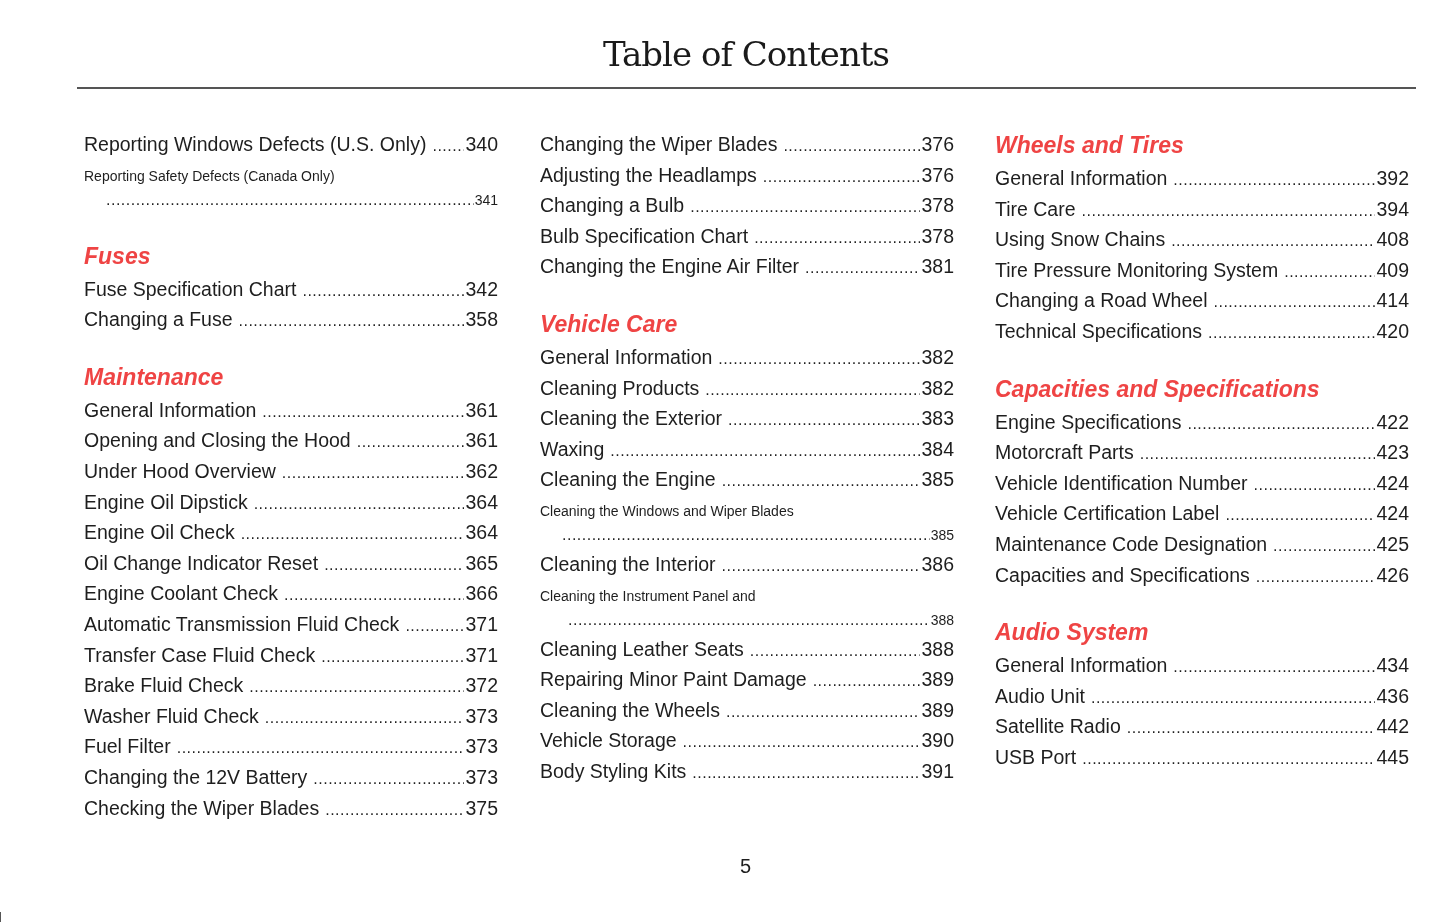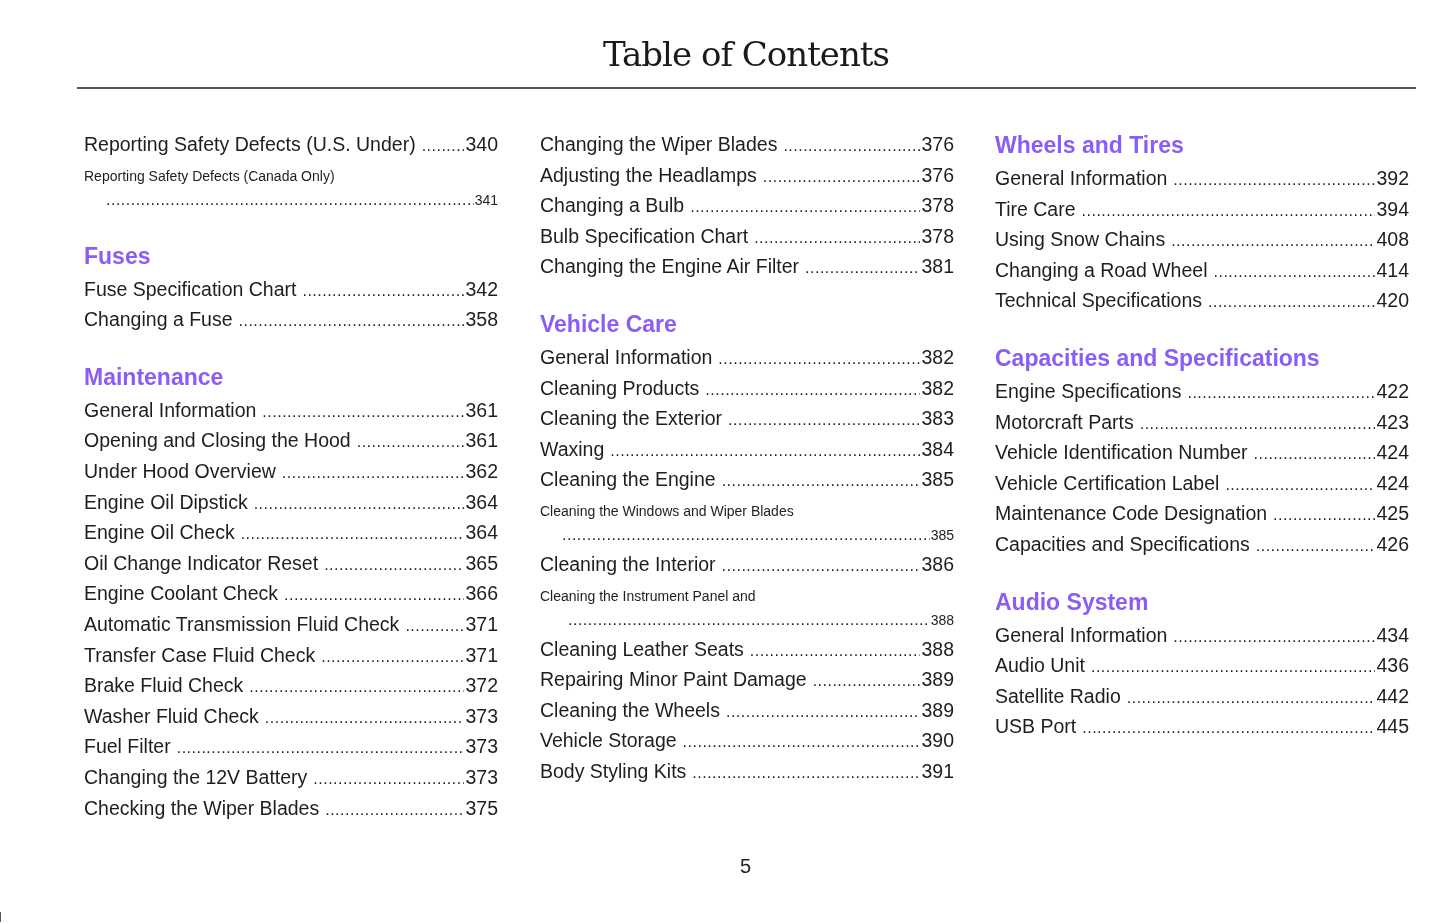--- a/index.html
+++ b/index.html
@@ -5,21 +5,21 @@
   html, body { margin: 0; padding: 0; background: #ffffff; }
   body { width: 1445px; height: 923px; position: relative; overflow: hidden;
          font-family: "Liberation Sans", sans-serif; color: #1e1e1e; }
   .title { position: absolute; top: 34px; left: 0; width: 1492px; text-align: center;
            font-family: "DejaVu Serif", serif; font-size: 34px; letter-spacing: -1px; color: #1a1a1a; }
   .rule { position: absolute; top: 87px; left: 77px; width: 1339px; height: 2px; background: #555; }
   .col { position: absolute; top: 130px; width: 414px; }
   .col1 { left: 84px; }
   .col2 { left: 540px; }
   .col3 { left: 995px; }
-  .sec-h { font-weight: bold; font-size: 23px; margin: 0; line-height: 30px; color: #8b5cf6; }
+  .sec-h { font-weight: bold; font-size: 23px; margin: 0; line-height: 30px; color: #ef4444; font-style: italic; }
   .gap { height: 26px; }
   .gap-small { height: 4px; }
   .entry { display: flex; align-items: baseline; font-size: 19.5px; line-height: 29.6px; white-space: nowrap; }
   .entry .t { flex: 0 0 auto; }
   .entry .d { flex: 1 1 auto; overflow: hidden; margin: 0 1px 0 6px; }
   .entry .d::before { content: "........................................................................................................................................................................."; letter-spacing: 0.5px; font-size: 16px; }
   .entry .p { flex: 0 0 auto; text-align: right; }
   .entry2 { font-size: 14px; line-height: 22px; }
   .entry2 .l1 { white-space: nowrap; padding-top: 4px; }
   .entry2 .l2 { display: flex; align-items: baseline; padding-left: 22px; white-space: nowrap; line-height: 26px; padding-bottom: 2px; }
@@ -30,21 +30,21 @@
   .corner { position: absolute; left: 0; top: 912px; width: 1px; height: 10px; background: #555; }
 </style>
 </head>
 <body>
 
 <div class="title">Table of Contents</div>
 <div class="rule"></div>
 
 <div class="col col1">
     <div class="entry">
-      <span class="t">Reporting Safety Defects (U.S. Under)</span>
+      <span class="t">Reporting Windows Defects (U.S. Only)</span>
       <span class="d"></span>
       <span class="p">340</span>
     </div>
     <div class="entry2">
       <div class="l1">Reporting Safety Defects (Canada Only)</div>
       <div class="l2">
         <span class="d"></span>
         <span class="p">341</span>
       </div>
     </div>
@@ -246,20 +246,25 @@
       <span class="t">Tire Care</span>
       <span class="d"></span>
       <span class="p">394</span>
     </div>
     <div class="entry">
       <span class="t">Using Snow Chains</span>
       <span class="d"></span>
       <span class="p">408</span>
     </div>
     <div class="entry">
+      <span class="t">Tire Pressure Monitoring System</span>
+      <span class="d"></span>
+      <span class="p">409</span>
+    </div>
+    <div class="entry">
       <span class="t">Changing a Road Wheel</span>
       <span class="d"></span>
       <span class="p">414</span>
     </div>
     <div class="entry">
       <span class="t">Technical Specifications</span>
       <span class="d"></span>
       <span class="p">420</span>
     </div>
     <div class="gap"></div>

